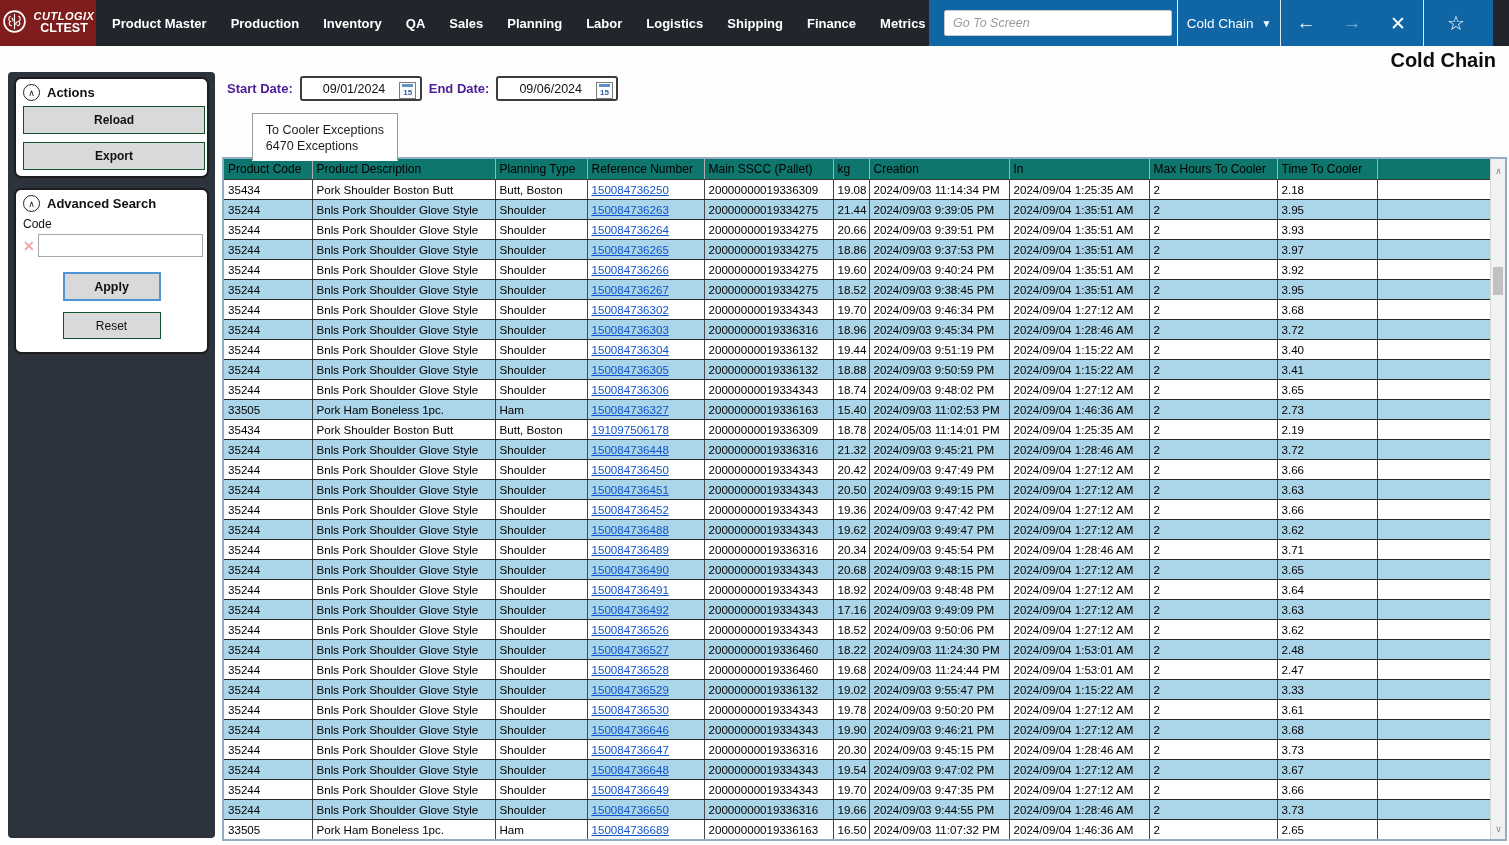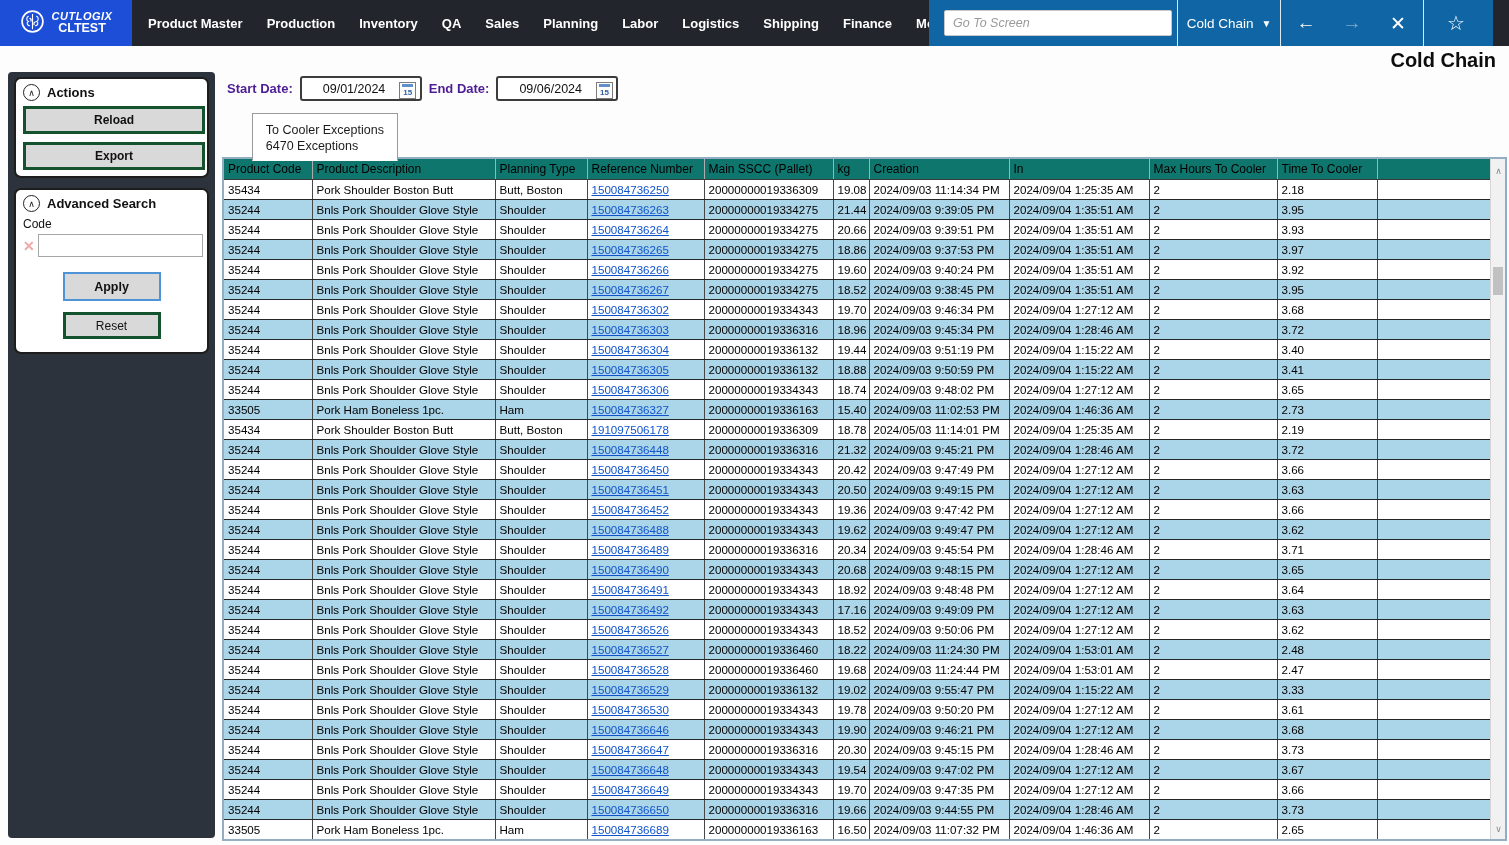--- a/index.html
+++ b/index.html
@@ -2,21 +2,21 @@
 <html><head>
 <meta charset="utf-8">
 <style>
   * { box-sizing: border-box; margin: 0; padding: 0; }
   html,body { width:1509px; height:845px; overflow:hidden; background:#fdfdfd;
     font-family:"Liberation Sans", sans-serif; }
 
   
   .topbar { position:absolute; left:0; top:0; width:1509px; height:46px;
     background:#22262c; display:flex; align-items:stretch; }
-  .logo { width:132px; background:#1d4ed8; display:flex; align-items:center;
+  .logo { width:96px; background:#7f1d1d; display:flex; align-items:center;
     justify-content:center; gap:7px; color:#fff; }
   .logo-text { display:flex; flex-direction:column; align-items:center; line-height:1.1; }
   .brand { font-size:11px; font-weight:800; font-style:italic; letter-spacing:.5px; }
   .env { font-size:12.5px; font-weight:600; }
   .nav-menu { display:flex; align-items:center; padding-left:4px; }
   .menu-item { color:#fff; font-size:13px; font-weight:700; padding:0 12px; cursor:default; white-space:nowrap; }
   .topbar-right { position:absolute; right:16px; top:0; height:46px; width:564px;
     background:#1066a5; display:flex; align-items:flex-end; }
   .tb-sec { height:100%; display:flex; align-items:center; justify-content:center; }
   .tb-sep { width:1px; height:46px; background:rgba(255,255,255,.85); }
@@ -38,21 +38,21 @@
   .sidebar { position:absolute; left:8px; top:72px; width:207px; height:766px;
     background:#2d333c; border-radius:4px; }
   .panel { position:absolute; left:6px; right:6px; background:#fff;
     border:2px solid #1d1d1d; border-radius:7px; padding:5px 7px; }
   .panel-actions { top:5px; height:101px; }
   .panel-search { top:116px; height:166px; }
   .panel-head { display:flex; align-items:center; gap:7px; margin-bottom:5px; }
   .collapse-btn { width:17px; height:17px; border:1.5px solid #222; border-radius:50%;
     display:flex; align-items:center; justify-content:center; font-size:9px; color:#222; flex:0 0 auto; }
   .panel-title { font-size:13px; font-weight:700; color:#111; }
-  .btn { display:block; background:#d9d9d9; border:3px solid #14532d; color:#111;
+  .btn { display:block; background:#d9d9d9; border:1px solid #14532d; color:#111;
     font-family:"Liberation Sans", sans-serif; cursor:default; }
   .btn-wide { width:182px; height:28px; margin:0 auto 8px auto; font-size:12px; font-weight:700; }
   .field-label { font-size:12px; color:#111; margin:2px 0 3px 0; }
   .code-row { display:flex; align-items:center; gap:3px; }
   .clear-x { color:#efa8a8; font-size:14px; font-weight:700; width:13px; }
   .code-input { flex:1; height:23px; border:1px solid #a6a6a6; font-size:12px; padding:0 4px;
     font-family:"Liberation Sans", sans-serif; }
   .btn-apply { width:98px; height:29px; margin:15px auto 0 auto; font-size:12.5px; font-weight:700;
     border:2px solid #4f94d6; }
   .btn-reset { width:98px; height:27px; margin:11px auto 0 auto; font-size:12px; }

